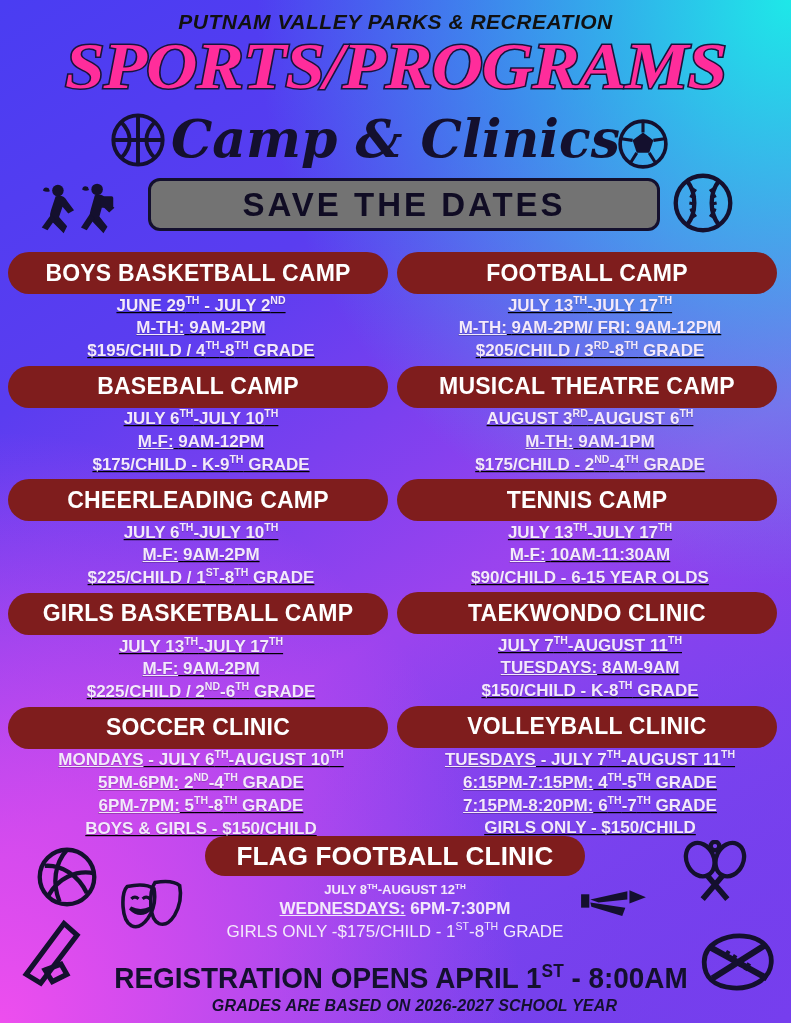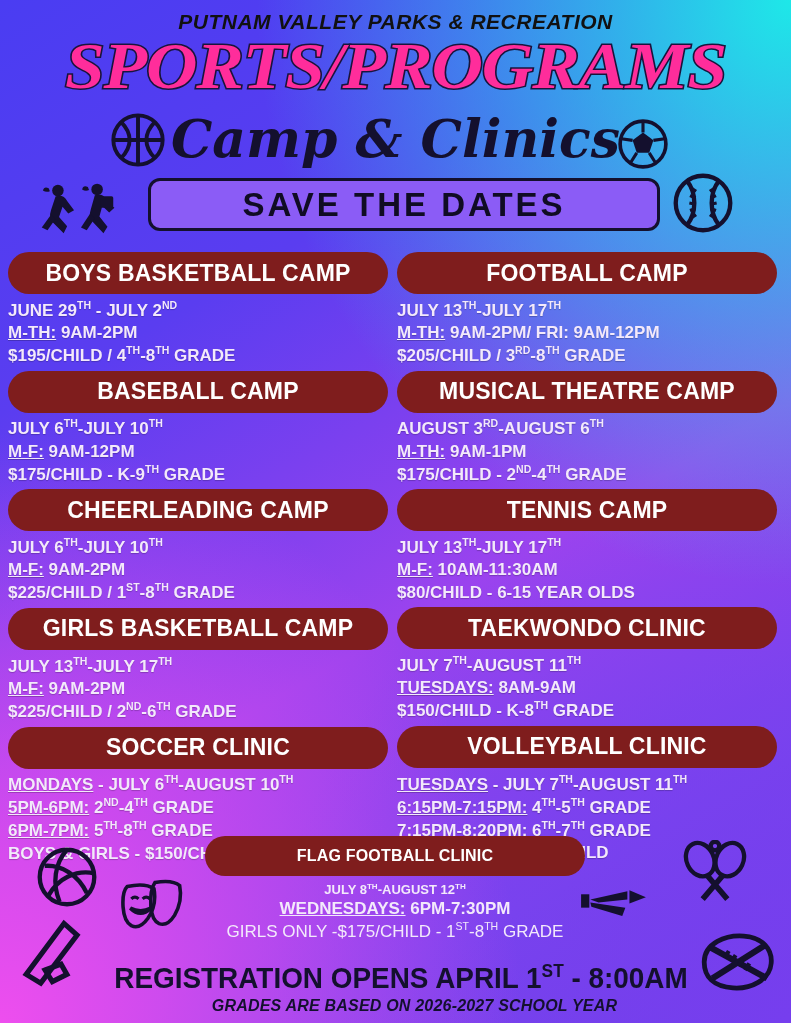--- a/index.html
+++ b/index.html
@@ -31,21 +31,21 @@
     paint-order:stroke fill;
     transform:scaleX(1.08); transform-origin:center;
   }
   .script {
     position:absolute; top:110px; left:0; right:0; text-align:center;
     font-size:52px; color:#14102e; font-style:italic; font-weight:bold;
     font-family:"DejaVu Serif", serif; line-height:1.1;
   }
   .savebar {
     position:absolute; top:178px; left:148px; width:512px; height:53px;
-    background:#8b5cf6; border-radius:12px;
+    background:#737373; border-radius:12px;
     border:3px solid #14102e;
     display:flex; align-items:center; justify-content:center;
   }
   .savebar span {
     font-size:33px; font-weight:bold; color:#100c24; letter-spacing:3px;
     font-family:"Liberation Sans", sans-serif;
   }
 
   
   .col { position:absolute; width:386px; }
@@ -53,32 +53,32 @@
   .col.right { left:397px; }
 
   .entry { margin-bottom:3px; }
   .pill {
     height:42px; background:#7f1d1d; border-radius:22px;
     display:flex; align-items:center; justify-content:center;
     color:#fff; font-size:23px; font-weight:bold; letter-spacing:.2px;
     text-align:center; padding:0 10px;
   }
   .pill.narrow { width:380px; }
-  .lines { padding-top:5px; text-align:left; }
+  .lines { text-align:center;text-decoration:underline; }
   .lines .ln {
     color:#f3e9fb; font-size:17px; font-weight:bold; line-height:1.32;
     text-shadow:0 1px 1px rgba(0,0,0,.22);
     white-space:nowrap;
   }
   .lines .ln u { text-decoration:underline; text-underline-offset:1px;margin-top:40px; }
   sup { font-size:.62em; vertical-align:super; }
 
   
   .ff-wrap { position:absolute; left:205px; top:836px; width:380px; }
-  .ff-wrap .pill { height:40px; font-size:16px; }
+  .ff-wrap .pill { height:40px; font-size:26px; }
   .ff-lines { padding-top:5px; text-align:center; }
 
   
   .footer { position:absolute; left:11px; right:0; bottom:8px; text-align:center; }
   .reg {
     font-size:30px; font-weight:bold; color:#14102e; letter-spacing:0px;
     font-family:"Liberation Sans", sans-serif;
     transform:scaleX(.93); transform-origin:center; display:block;
   }
   .grades {
@@ -198,21 +198,21 @@
         <div class="ln"><span>AUGUST 3<sup>RD</sup>-AUGUST 6<sup>TH</sup></span></div>
         <div class="ln"><u>M-TH:</u> <span>9AM-1PM</span></div>
         <div class="ln"><span>$175/CHILD - 2<sup>ND</sup>-4<sup>TH</sup> GRADE</span></div>
       </div>
     </div>
     <div class="entry">
       <div class="pill narrow">TENNIS CAMP</div>
       <div class="lines">
         <div class="ln"><span>JULY 13<sup>TH</sup>-JULY 17<sup>TH</sup></span></div>
         <div class="ln"><u>M-F:</u> <span>10AM-11:30AM</span></div>
-        <div class="ln"><span>$80/CHILD - 6-15 YEAR OLDS</span></div>
+        <div class="ln"><span>$90/CHILD - 6-15 YEAR OLDS</span></div>
       </div>
     </div>
     <div class="entry">
       <div class="pill narrow">TAEKWONDO CLINIC</div>
       <div class="lines">
         <div class="ln"><span>JULY 7<sup>TH</sup>-AUGUST 11<sup>TH</sup></span></div>
         <div class="ln"><u>TUESDAYS:</u> <span>8AM-9AM</span></div>
         <div class="ln"><span>$150/CHILD - K-8<sup>TH</sup> GRADE</span></div>
       </div>
     </div>

